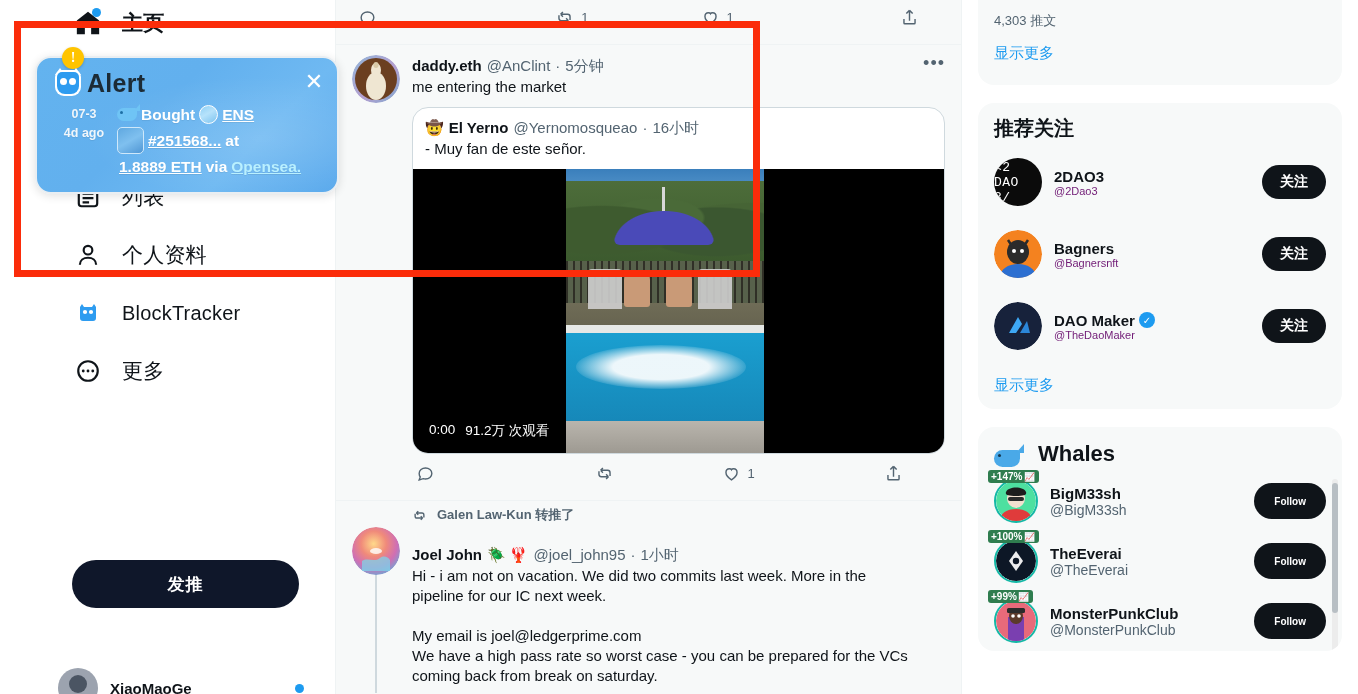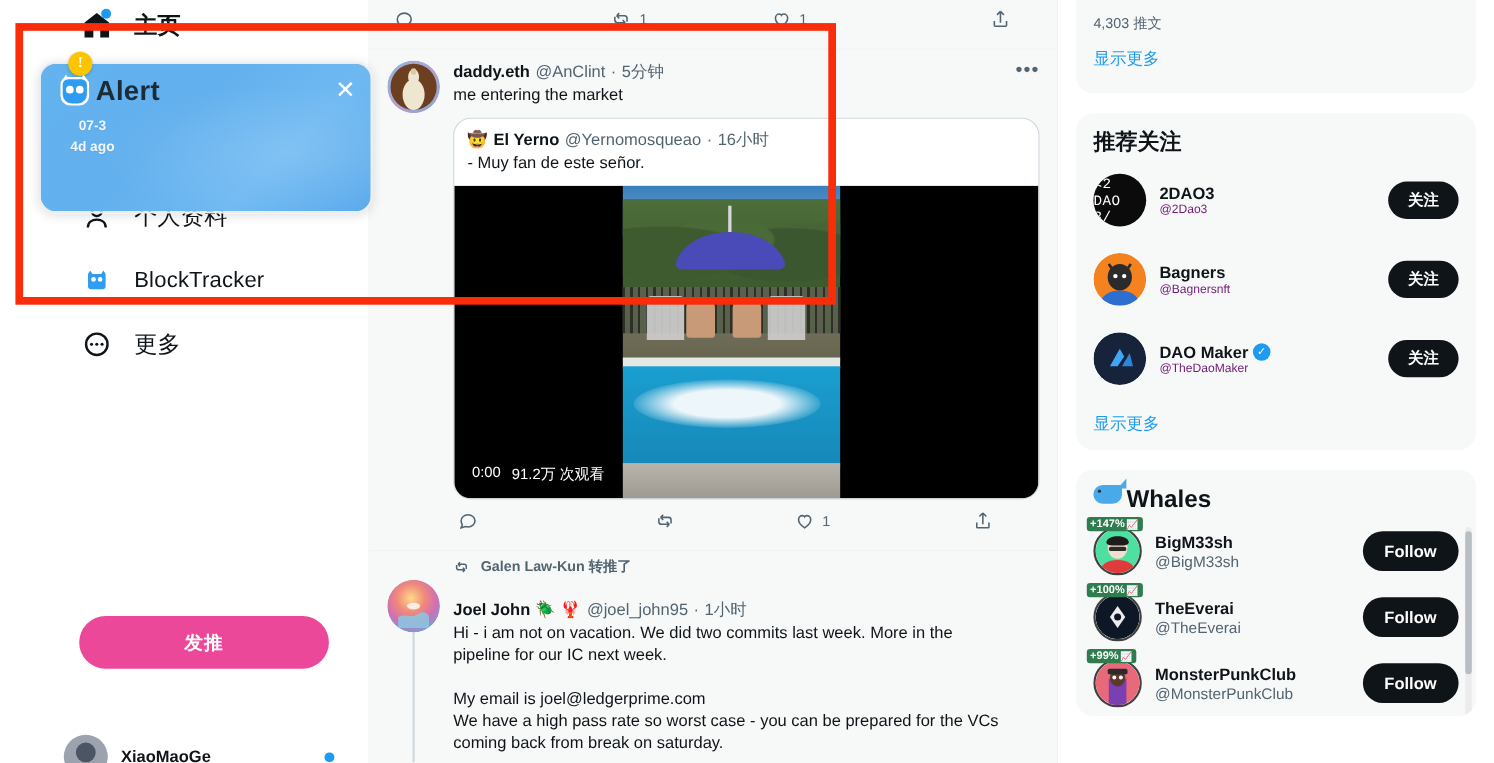--- a/index.html
+++ b/index.html
@@ -50,21 +50,21 @@
     border-radius: 50%;
     background: #1d9bf0;
     top: -1px; right: 1px;
   }
   .nav-label.bt { font-size: 20px; font-weight: 500; }
 
   #tweet-button {
     position: absolute;
     left: 72px; top: 560px;
     width: 227px; height: 48px;
-    background: #ec4899;
+    background: #0f172a;
     color: #ffffff;
     border: none;
     border-radius: 999px;
     font-size: 17px;
     font-weight: bold;
     font-family: inherit;
     cursor: pointer;
     letter-spacing: 1px;
   }
 
@@ -469,21 +469,21 @@
     white-space: nowrap;
   }
   .verified {
     width: 16px; height: 16px; border-radius: 50%;
     background: #1d9bf0; color: #fff;
     font-size: 10px; display:flex; align-items:center; justify-content:center;
     flex: 0 0 16px;
   }
   #panel-whales { margin-top: 18px; position: relative; }
   .whales-title {
-    display: flex; align-items: flex-start; gap: 4px;
+    display: flex; align-items: flex-end; gap: 18px;
     padding: 14px 16px 4px 16px;
   }
   .whales-title .t {
     font-size: 22px; font-weight: bold; color: #0f1419;
   }
   .whale-emoji {
     width: 26px; height: 17px;
     background: #4aa9e8;
     border-radius: 13px 4px 13px 13px;
     position: relative;
@@ -500,21 +500,21 @@
   }
   .whale-row {
     display: flex; align-items: center;
     padding: 8px 16px;
     cursor: pointer;
   }
   .whale-avatar {
     width: 44px; height: 44px; border-radius: 50%;
     flex: 0 0 44px; margin-right: 12px;
     position: relative;
-    border: 2px solid #404040;
+    border: 2px solid #14b8a6;
     overflow: visible;
   }
   .whale-av-inner {
     position: absolute; inset: 0;
     border-radius: 50%; overflow: hidden;
   }
   .pct-badge {
     position: absolute;
     left: -8px; top: -11px;
     background: #2f7d4f;
@@ -524,21 +524,21 @@
     border-radius: 3px;
     padding: 1px 3px;
     display: flex; align-items: center; gap: 2px;
     white-space: nowrap;
     z-index: 4;
   }
   .pct-badge .up { font-size: 9px; }
   .whale-info { flex: 1; min-width: 0; }
   .whale-name { font-size: 15px; font-weight: bold; color: #0f1419; }
   .whale-handle { font-size: 14px; color: #536471; }
-  .follow-btn.en { padding: 0 20px; height: 36px; font-size: 15px; }
+  .follow-btn.en { padding: 0 20px; height: 36px; font-size: 10px; }
   #whale-scroll {
     position: absolute;
     right: 4px; top: 56px;
     width: 6px; height: 130px;
     background: #b8bfc4;
     border-radius: 3px;
   }
   #whale-track {
     position: absolute;
     right: 4px; top: 52px;
@@ -587,20 +587,29 @@
 
       <div class="nav-item">
         <span class="nav-icon">
           <svg width="26" height="26" viewBox="0 0 24 24" fill="none" stroke="#0f1419" stroke-width="2">
               <path d="M5.5 3.5h13v17l-6.5-5-6.5 5z"></path>
             </svg>
         </span>
         <span class="nav-label">书签</span>
       </div>
 
+      <div class="nav-item">
+        <span class="nav-icon">
+          <svg width="26" height="26" viewBox="0 0 24 24" fill="none" stroke="#0f1419" stroke-width="2">
+              <rect x="3.5" y="3.5" width="17" height="17" rx="2.5"></rect>
+              <path d="M7 9h10M7 13h10M7 17h6"></path>
+            </svg>
+        </span>
+        <span class="nav-label">列表</span>
+      </div>
 
       <div class="nav-item">
         <span class="nav-icon">
           <svg width="26" height="26" viewBox="0 0 24 24" fill="none" stroke="#0f1419" stroke-width="2">
               <circle cx="12" cy="7.5" r="4"></circle>
               <path d="M4.5 21c0-4.2 3.4-6.5 7.5-6.5s7.5 2.3 7.5 6.5"></path>
             </svg>
         </span>
         <span class="nav-label">个人资料</span>
       </div>
@@ -651,20 +660,38 @@
         </span>
         <span id="alert-title">Alert</span>
       </div>
 
       <div id="alert-close">✕</div>
 
       <div id="alert-body">
         <div id="alert-date">
           <div>07-3</div>
           <div>4d ago</div>
+        </div>
+        <div id="alert-msg">
+          <div class="line">
+            <span class="whale-ico"></span>
+            <span>Bought</span>
+            <span class="ens-ico"></span>
+            <span class="ul">ENS</span>
+          </div>
+          <div class="line">
+            <span class="nft-ico"></span>
+            <span class="ul">#251568...</span>
+            <span>at</span>
+          </div>
+          <div class="line l3">
+            <span class="ul">1.8889 ETH</span>
+            <span>via</span>
+            <span class="opensea">Opensea.</span>
+          </div>
         </div>
       </div>
     </div>
   </aside>
 
   <main id="feed">
 
     <div class="actionbar">
       <div class="act reply">
         <svg width="19" height="19" viewBox="0 0 24 24" fill="none" stroke="#536471" stroke-width="1.8">

